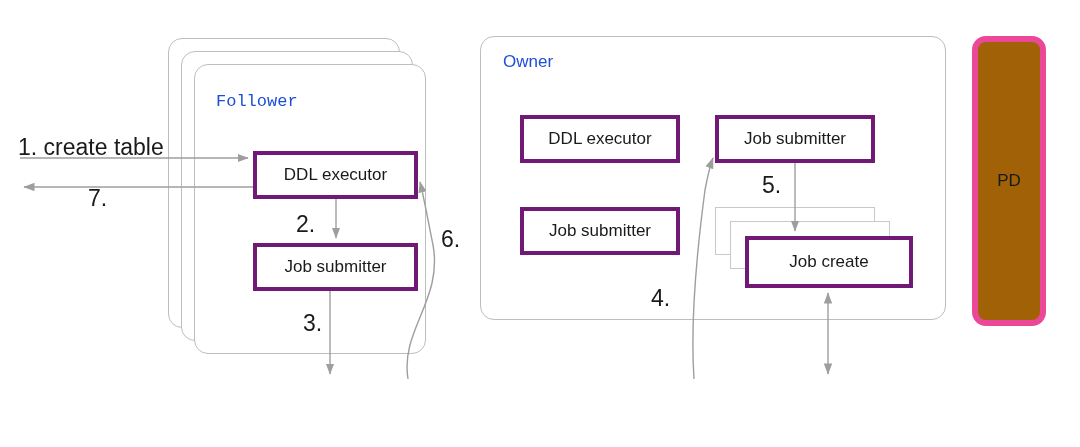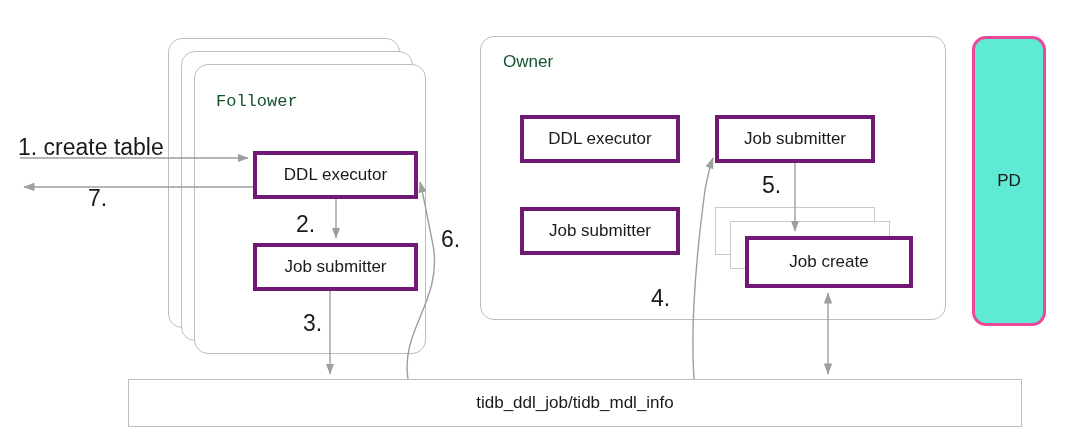--- a/index.html
+++ b/index.html
@@ -25,21 +25,21 @@
   .card {
     position: absolute;
     background: #ffffff;
     border: 1px solid #bdbdbd;
     border-radius: 14px;
     box-sizing: border-box;
   }
   .card-title {
     position: absolute;
     font-size: 17px;
-    color: #14532d;
+    color: #1d4ed8;
     white-space: nowrap;
   }
   .node-box {
     position: absolute;
     background: #ffffff;
     border: 4px solid #701a75;
     box-sizing: border-box;
     display: flex;
     align-items: center;
     justify-content: center;
@@ -54,22 +54,22 @@
     box-sizing: border-box;
   }
   .edge-label {
     position: absolute;
     font-size: 23px;
     color: #1a1a1a;
     white-space: nowrap;
   }
   .pd-box {
     position: absolute;
-    background: #5eead4;
-    border: 3px solid #ec4899;
+    background: #a16207;
+    border: 6px solid #ec4899;
     border-radius: 14px;
     box-sizing: border-box;
     display: flex;
     align-items: center;
     justify-content: center;
     font-size: 17px;
     color: #1a1a1a;
   }
   .store-bar {
     position: absolute;
@@ -104,21 +104,20 @@
   <div class="node-box" style="left:520px; top:115px; width:160px; height:48px;">DDL executor</div>
   <div class="node-box" style="left:520px; top:207px; width:160px; height:48px;">Job submitter</div>
   <div class="node-box" style="left:715px; top:115px; width:160px; height:48px;">Job submitter</div>
 
   <div class="node-ghost" style="left:715px; top:207px; width:160px; height:48px;"></div>
   <div class="node-ghost" style="left:730px; top:221px; width:160px; height:48px;"></div>
   <div class="node-box" style="left:745px; top:236px; width:168px; height:52px;">Job create</div>
 
   <div class="pd-box" style="left:972px; top:36px; width:74px; height:290px;">PD</div>
 
-  <div class="store-bar" style="left:128px; top:379px; width:894px; height:48px;">tidb_ddl_job/tidb_mdl_info</div>
 
   <div class="edge-label" style="left:18px; top:134px;">1. create table</div>
   <div class="edge-label" style="left:88px; top:185px;">7.</div>
   <div class="edge-label" style="left:296px; top:211px;">2.</div>
   <div class="edge-label" style="left:303px; top:310px;">3.</div>
   <div class="edge-label" style="left:441px; top:226px;">6.</div>
   <div class="edge-label" style="left:651px; top:285px;">4.</div>
   <div class="edge-label" style="left:762px; top:172px;">5.</div>
 
   <svg id="svg-layer" viewBox="0 0 1080 447" xmlns="http://www.w3.org/2000/svg">

